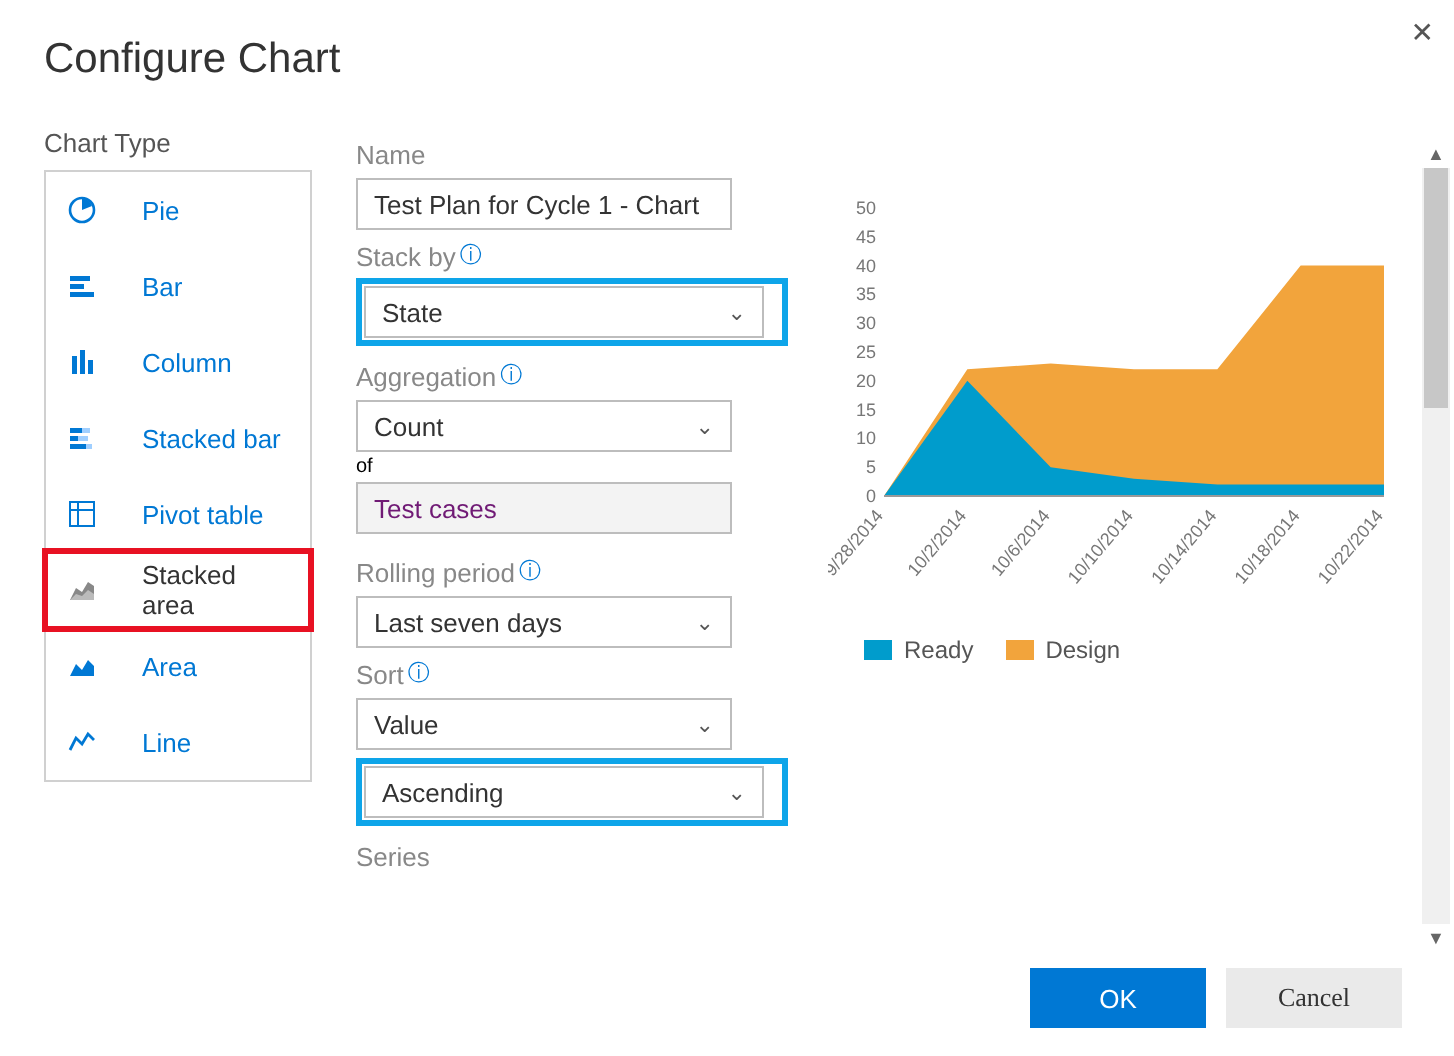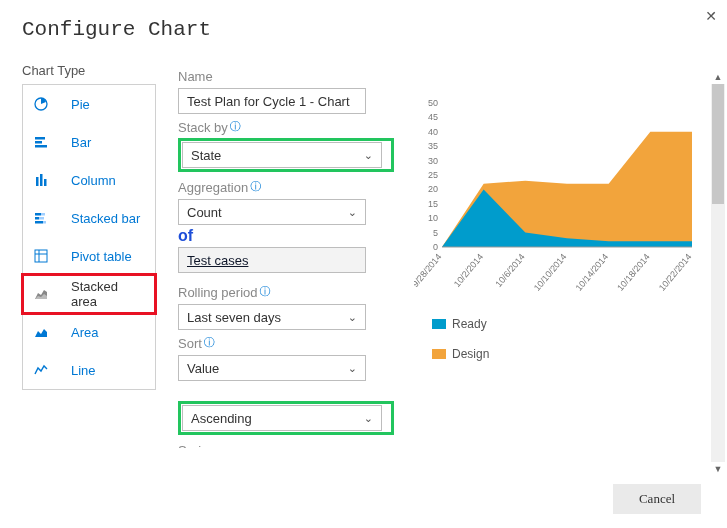--- a/index.html
+++ b/index.html
@@ -28,21 +28,20 @@
     font-size: 14px;
     color: #555;
     cursor: pointer;
     font-family: Arial, sans-serif;
   }
   h1.title {
     font-size: 21px;
     font-weight: 400;
     margin: 0 0 22px 0;
     color: #333;
-    font-family: Liberation Mono, monospace;
   }
 
   .body {
     display: flex;
     height: 385px;
   }
 
   
   .sidebar-label {
     font-size: 13px;
@@ -119,34 +118,32 @@
     justify-content: space-between;
     margin-top: 4px;
     background: #fff;
   }
   .select .chev {
     color: #555;
     font-size: 11px;
   }
   .disabled-input {
     background: #f3f3f3;
-    color: #0f172a;
-    text-decoration: underline;
+    color: #701a75;
   }
   .of-label {
-    font-size: 16px;
-    color: #1d4ed8;
+    font-size: 10px;
+    color: #000000;
     margin-top: 2px;
-    font-weight: bold;
   }
 
   
   .hl-wrap {
     padding: 1px;
-    border: 3px solid #22c55e;
+    border: 3px solid #0ea5e9;
     width: 208px;
     margin-top: 3px;
   }
   .hl-wrap .select { margin-top: 0; width: 200px; }
 
   
   .preview-col {
     flex: 1;
     margin-left: 12px;
     position: relative;
@@ -155,21 +152,20 @@
     width: 280px;
     height: 200px;
     position: relative;
     margin-top: 36px;
   }
   .legend {
     display: flex;
     gap: 16px;
     margin-top: 18px;
     margin-left: 18px;
-    flex-direction: column;
   }
   .legend-item {
     display: flex;
     align-items: center;
     gap: 6px;
     font-size: 12px;
     color: #555;
   }
   .swatch {
     width: 14px;
@@ -378,21 +374,21 @@
       </div>
 
       <div class="field-label" style="">
         <span>Sort</span>
         <span class="info">ⓘ</span>
       </div>
       <div class="select">
         <span>Value</span>
         <span class="chev">⌄</span>
       </div>
-      <div class="hl-wrap" style="margin-top:20px;">
+      <div class="hl-wrap" style="margin-top:4px;">
         <div class="select">
           <span>Ascending</span>
           <span class="chev">⌄</span>
         </div>
       </div>
 
       <div class="field-label" style="margin-top:8px;">
         <span>Series</span>
       </div>
 
@@ -438,16 +434,17 @@
 
   </div>
 
   <div class="scroll-track">
     <div class="scroll-arrow" style="top:-14px;">▲</div>
     <div class="scroll-thumb"></div>
     <div class="scroll-arrow" style="bottom:-14px;">▼</div>
   </div>
 
   <div class="footer">
+    <div class="btn btn-primary">OK</div>
     <div class="btn btn-secondary">Cancel</div>
   </div>
 
 </div>
 
 </body></html>

